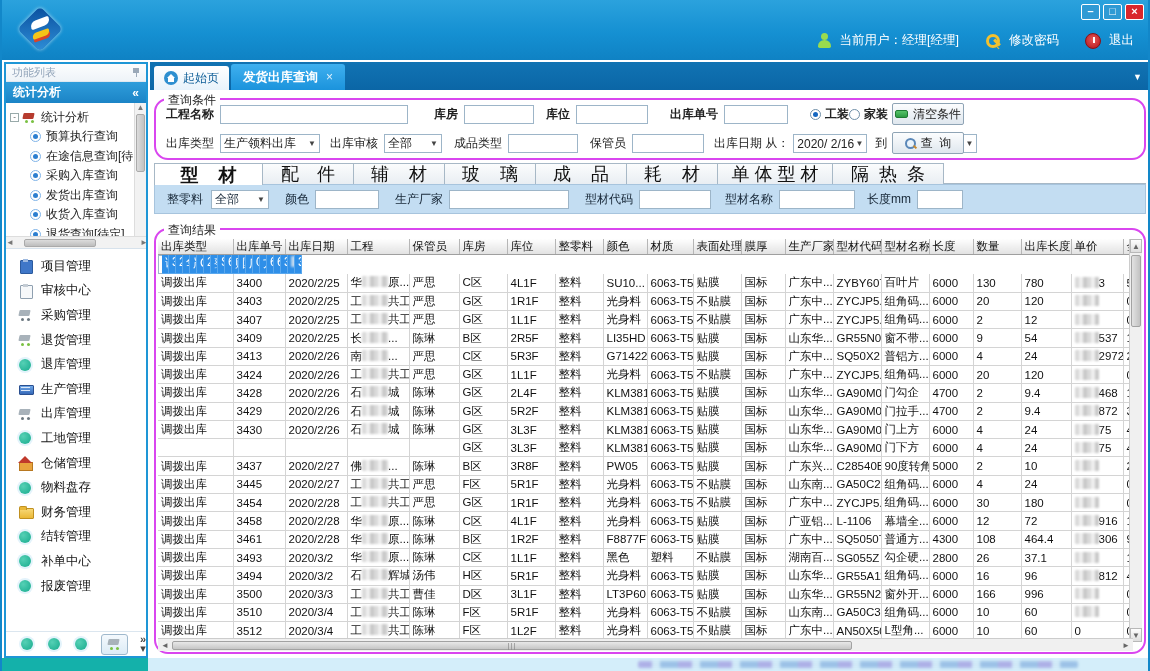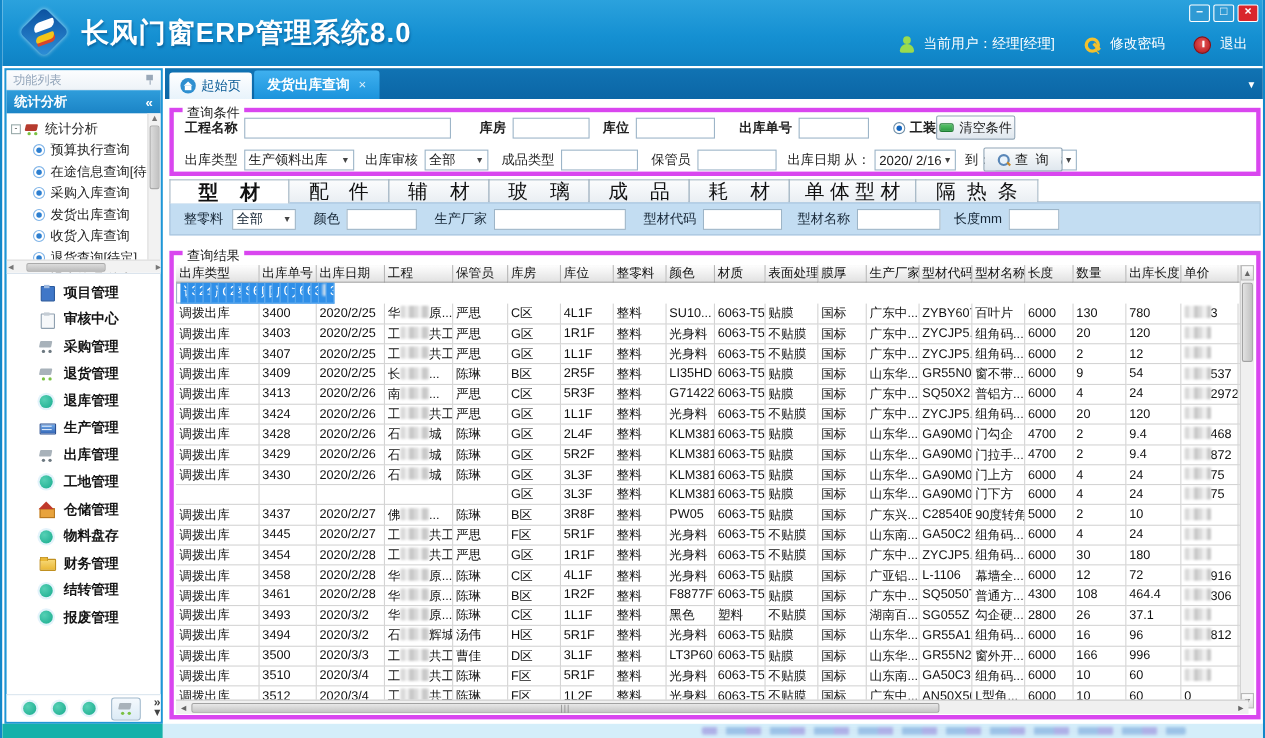--- a/index.html
+++ b/index.html
@@ -50,21 +50,21 @@
   .ico-cartroot::before{ content:""; position:absolute; left:0; top:1px; width:11px; height:6px; background:#b63b2e; transform:skewX(-12deg); border-radius:1px;}
   .ico-cartroot::after{ content:""; position:absolute; left:2px; top:8px; width:3px; height:3px; border-radius:50%; background:#7ac143; box-shadow:6px 0 0 #7ac143;}
   .tree-item { display:flex; align-items:center; gap:5px; height:19.5px; padding-left:20px; cursor:pointer; white-space:nowrap;}
   .dot { width:11px; height:11px; border-radius:50%; background:#fff; border:1px solid #7fb4e8; position:relative; flex:0 0 11px;}
   .dot::after{ content:""; position:absolute; left:2px; top:2px; width:5px; height:5px; border-radius:50%; background:#2d7fd0;}
   .tree-vscroll { position:absolute; right:0; top:0; width:12px; height:134px; background:#f2f2f2; border-left:1px solid #ddd; font-size:8px; color:#777; text-align:center;}
   .tree-vscroll .thumb{ margin:2px 1px; height:58px; background:linear-gradient(90deg,#dcdcdc,#c2c2c2); border:1px solid #aaa; border-radius:2px;}
   .tree-hscroll { position:absolute; left:0; bottom:0; height:12px; width:144px; background:#f2f2f2; border-top:1px solid #ddd; display:flex; align-items:center; font-size:8px; color:#777;}
   .tree-hscroll .thumb{ margin-left:8px; width:72px; height:8px; background:linear-gradient(#dcdcdc,#bdbdbd); border:1px solid #aaa; border-radius:2px;}
   .menu { padding-top:5px; }
-  .menu-item { display:flex; align-items:center; gap:8px; height:24.6px; padding-left:29px; font-size:12.5px; font-weight:bold; color:#151515; cursor:pointer;}
+  .menu-item { display:flex; align-items:center; gap:8px; height:24.6px; padding-left:12px; font-size:12.5px; font-weight:normal; color:#151515; cursor:pointer;}
   .mi { width:15px; height:14px; position:relative; flex:0 0 15px; }
   .mi-clipboard-blue::before{ content:""; position:absolute; left:2px; top:1px; width:11px; height:12px; background:#3f77c8; border:1px solid #2b5a9e; border-radius:1px;}
   .mi-clipboard-blue::after{ content:""; position:absolute; left:5px; top:0; width:5px; height:3px; background:#9db9e0;}
   .mi-clipboard::before{ content:""; position:absolute; left:2px; top:1px; width:11px; height:12px; background:#f6f8fa; border:1px solid #8fa0b0; border-radius:1px;}
   .mi-clipboard::after{ content:""; position:absolute; left:5px; top:0; width:5px; height:3px; background:#c4ccd4;}
   .mi-cart::before{ content:""; position:absolute; left:1px; top:2px; width:11px; height:6px; background:#a8b2ba; transform:skewX(-12deg); border-radius:1px;}
   .mi-cart::after{ content:""; position:absolute; left:3px; top:10px; width:3px; height:3px; border-radius:50%; background:#6c7880; box-shadow:6px 0 0 #6c7880;}
   .mi-cart-green::before{ content:""; position:absolute; left:1px; top:2px; width:11px; height:6px; background:#a8b2ba; transform:skewX(-12deg); border-radius:1px;}
   .mi-cart-green::after{ content:""; position:absolute; left:3px; top:10px; width:3px; height:3px; border-radius:50%; background:#7ac143; box-shadow:6px 0 0 #7ac143;}
   .mi-circle::before{ content:""; position:absolute; left:1px; top:1px; width:12px; height:12px; border-radius:50%; background:radial-gradient(circle at 35% 35%,#55d0b5,#17ab8d); box-shadow:0 0 0 2px #e3f3fb;}
@@ -87,35 +87,35 @@
   .tab-home { margin-left:4px; height:24px; background:linear-gradient(#ffffff,#e8f3fb); border-radius:3px 3px 0 0;
               display:flex; align-items:center; gap:5px; padding:0 10px; font-size:12px; color:#0b5c96; cursor:pointer;}
   .ico-home-tab { width:14px; height:14px; border-radius:50%; background:#2e8fd0; position:relative;}
   .ico-home-tab::before{ content:""; position:absolute; left:3px; top:3px; width:0; height:0; border-left:4px solid transparent; border-right:4px solid transparent; border-bottom:4px solid #fff;}
   .ico-home-tab::after{ content:""; position:absolute; left:4px; top:7px; width:6px; height:4px; background:#fff;}
   .tab-active { margin-left:2px; height:26px; background:linear-gradient(#3fb0ef,#1b93dc); border-radius:3px 3px 0 0;
                 display:flex; align-items:center; gap:8px; padding:0 12px; font-size:12.5px; color:#fff; font-weight:bold; cursor:pointer;}
   .tab-close { font-weight:normal; color:#dff0fb; font-size:12px; cursor:pointer;}
   .tab-drop { position:absolute; right:8px; top:10px; color:#fff; font-size:9px; cursor:pointer;}
 
-  .groupbox { position:absolute; border:4px solid #d946ef; border-radius:0; }
+  .groupbox { position:absolute; border:2px solid #d946ef; border-radius:14px; }
   .group-label { position:absolute; top:-8px; left:8px; background:#fff; padding:0 4px; font-size:12px; color:#222; }
   .qbox { left:4px; top:36px; width:992px; height:62px; }
   .qrow { position:absolute; left:10px; right:4px; height:21px; display:flex; align-items:center; font-size:12px; color:#222; }
   .qrow.r1 { top:4px;font-weight:bold; } .qrow.r2 { top:33px; }
   .lbl { white-space:nowrap; }
   .inp { height:19px; border:1px solid #9db5c8; background:#fff; }
   .sel { height:19px; border:1px solid #9db5c8; background:#fff; font-size:12px; display:flex; align-items:center; justify-content:space-between; padding:0 3px; white-space:nowrap;}
   .sel .ar { font-size:8px; color:#444; }
   .radio { display:flex; align-items:center; gap:4px; font-size:12px; }
   .rdot { width:11px; height:11px; border-radius:50%; border:1px solid #6f8fa8; background:#fff; position:relative;}
   .rdot.on::after{ content:""; position:absolute; left:2px; top:2px; width:5px; height:5px; border-radius:50%; background:#1466c0;}
   .btn { position:absolute; width:68px; height:22px; border:1px solid #8fa4b5; border-radius:2px;
          background:linear-gradient(#fcfdfe,#dfe7ee); font-size:12px; color:#222; display:flex; align-items:center; justify-content:center; gap:5px; cursor:pointer;}
-  .btn-clear { left:693px; top:3px; width:72px; }
+  .btn-clear { left:736px; top:3px; width:72px; }
   .btn-search { left:736px; top:32px; width:72px; }
   .ico-eraser { width:13px; height:8px; background:linear-gradient(#57c46a,#2d9b44); border:1px solid #1f7a32; border-radius:2px;}
   .ico-mag { width:11px; height:11px; position:relative;}
   .ico-mag::before{ content:""; position:absolute; left:0; top:0; width:7px; height:7px; border:2px solid #5a87b8; border-radius:50%; background:#eaf3fb;}
   .ico-mag::after{ content:""; position:absolute; left:8px; top:8px; width:4px; height:2px; background:#c8882a; transform:rotate(45deg);}
 
   .mat-tabs { position:absolute; left:4px; top:101px; width:992px; height:21px; display:flex; border-bottom:1px solid #a7b8c6;}
   .mat-tab { height:21px; border:1px solid #a7b8c6; border-bottom:none; background:linear-gradient(#fbfcfd,#e9eef3);
              font-size:18px; color:#111; display:flex; align-items:center; justify-content:center; cursor:pointer; margin-right:-1px; white-space:pre;}
   .mat-tab.active { background:#fff; font-weight:bold; height:22px; position:relative; z-index:2;}
@@ -155,21 +155,20 @@
 <body>
 
 <div id="app">
 
   <div class="top">
     <div class="logo">
       <div class="dia"></div>
         <div class="wave1"></div>
         <div class="wave2"></div>
     </div>
-    <div class="app-title">长风门窗ERP管理系统8.0</div>
     <div class="winbtns">
       <div class="winbtn">–</div>
       <div class="winbtn">□</div>
       <div class="winbtn close">×</div>
     </div>
     <div class="userbar">
       <span class="ico-user"></span>
       <span>当前用户：经理[经理]</span>
       <span class="gap"></span>
       <span class="ico-key"></span>
@@ -275,20 +274,24 @@
           <span class="mi mi-circle"></span>
           <span>物料盘存</span>
         </div>
         <div class="menu-item">
           <span class="mi mi-folder"></span>
           <span>财务管理</span>
         </div>
         <div class="menu-item">
           <span class="mi mi-circle"></span>
           <span>结转管理</span>
+        </div>
+        <div class="menu-item">
+          <span class="mi mi-circle"></span>
+          <span>补单中心</span>
         </div>
         <div class="menu-item">
           <span class="mi mi-circle"></span>
           <span>报废管理</span>
         </div>
       </div>
     <div class="side-footer">
       <span class="mi mi-circle"></span>
       <span class="mi mi-circle"></span>
       <span class="mi mi-circle"></span>

